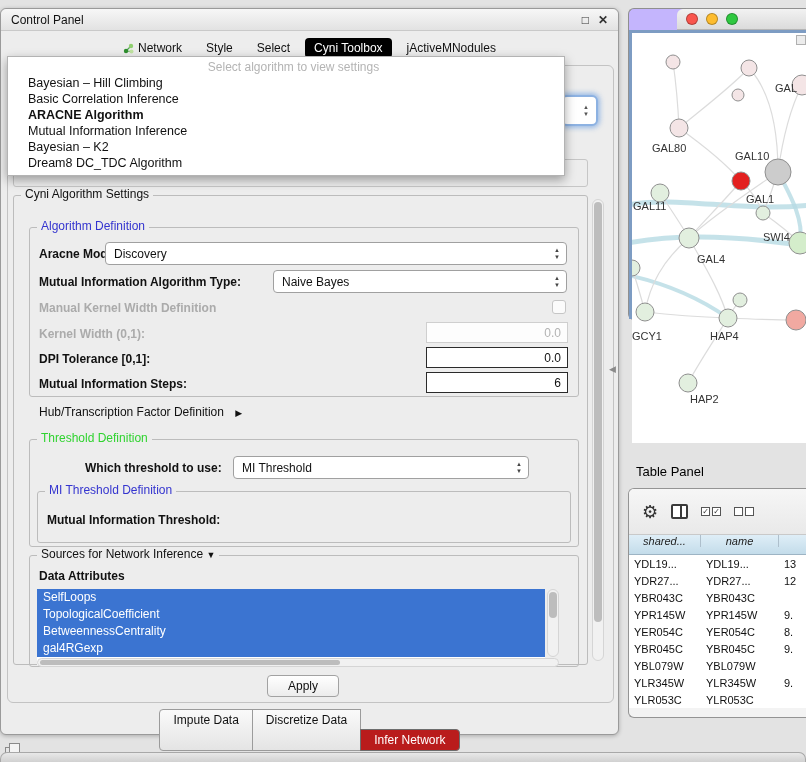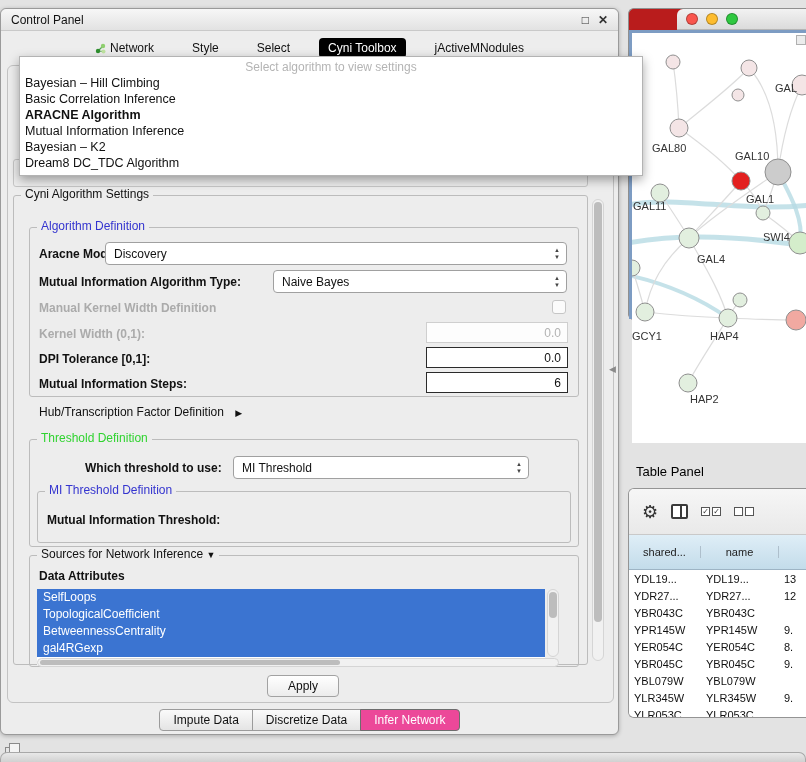--- a/index.html
+++ b/index.html
@@ -7,33 +7,33 @@
   body { position:relative; background:#e3e3e3; font-family:"Liberation Sans",sans-serif; overflow:hidden; }
 
   
   #control-panel { position:absolute; left:0; top:8px; width:619px; height:727px;
     background:#ededed; border:1px solid #9a9a9a; border-radius:6px; box-shadow:0 1px 4px rgba(0,0,0,.25); }
   .cp-titlebar { position:absolute; top:0; left:0; right:0; height:22px; display:flex; align-items:center;
     padding:0 10px; background:linear-gradient(#f7f7f7,#e2e2e2); border-bottom:1px solid #c9c9c9;
     border-radius:6px 6px 0 0; font-size:12px; color:#111; }
   .cp-winbtns { margin-left:auto; display:flex; gap:9px; color:#333; font-size:12px; font-weight:bold; }
 
-  .tabbar { position:absolute; top:29px; left:0; right:0; display:flex; justify-content:center; gap:20px; }
+  .tabbar { position:absolute; top:29px; left:0; right:0; display:flex; justify-content:center; gap:6px; }
   .tab { font-size:12px; color:#111; padding:3px 9px; border-radius:4px; display:flex; align-items:center; gap:4px; }
   .tab.active { background:#000000; color:#fff; }
 
   .cp-content { position:absolute; left:6px; top:56px; width:607px; height:638px;
     border:1px solid #c3c3c3; border-radius:6px; background:#ededed; }
 
   .peek-group { position:absolute; left:12px; top:150px; width:575px; height:28px;
     border:1px solid #c6c6c6; border-radius:3px; z-index:1; }
 
   
-  .dropdown { position:absolute; left:18px; top:47px; width:624px; height:120px; background:#fff;
-    border:1px solid #b3b3b3; box-shadow:0 4px 10px rgba(0,0,0,.35); z-index:30; padding-top:2px; }
+  .dropdown { position:absolute; left:6px; top:47px; width:558px; height:120px; background:#fff;
+    border:1px solid #b3b3b3; box-shadow:0 4px 10px rgba(0,0,0,.35); z-index:30; padding-top:2px;padding-left:15px; }
   .dd-placeholder { text-align:center; color:#b4b4b4; font-size:12px; height:16px; line-height:16px; }
   .dd-item { font-size:12.5px; height:16px; line-height:16px; padding-left:5px; color:#111; white-space:nowrap; }
   .dd-item.sel { font-weight:bold; }
 
   .focus-combo { position:absolute; left:560px; top:86px; width:37px; height:31px; background:#fff;
     border:2px solid #8db2e2; border-radius:6px; box-shadow:0 0 5px 2px rgba(110,160,225,.65); z-index:20; }
   .focus-combo .arr { position:absolute; right:7px; top:7px; display:flex; flex-direction:column; gap:1px;
     font-size:6px; line-height:1; color:#555; }
 
   
@@ -71,46 +71,46 @@
   .hthumb { position:absolute; top:1px; bottom:1px; background:#bdbdbd; border-radius:4px; }
 
   .btn { position:absolute; background:linear-gradient(#ffffff,#ececec); border:1px solid #a2a2a2;
     border-radius:4px; font-size:12px; color:#111; display:flex; align-items:center; justify-content:center; z-index:3; }
 
   .segbar { position:absolute; top:700px; left:0; right:0; display:flex; justify-content:center; }
   .seg { font-size:12px; padding:3px 13px; border:1px solid #9b9b9b; background:linear-gradient(#fafafa,#e4e4e4);
     color:#111; margin-left:-1px; }
   .seg:first-child { border-radius:4px 0 0 4px; margin-left:0; }
   .seg:last-child { border-radius:0 4px 4px 0; }
-  .seg.active { background:#ec4899; color:#fff; border-color:#6d6d6d; }
-
-  
-  #net-window { position:absolute; left:628px; top:8px; width:178px; height:312px; background:#b91c1c;
+  .seg.active { background:#b91c1c; color:#fff; border-color:#6d6d6d;margin-top:20px; }
+
+  
+  #net-window { position:absolute; left:628px; top:8px; width:178px; height:312px; background:#c4b5fd;
     border:1px solid #8f8f8f; border-right:none; border-radius:6px 0 0 6px;padding-left:48px; }
   .net-titlebar { height:21px; background:linear-gradient(#f2f2f2,#dbdbdb); border-bottom:1px solid #b5b5b5;
     border-radius:6px 0 0 0; display:flex; align-items:center; padding-left:9px; gap:8px; }
   .tl { width:12px; height:12px; border-radius:50%; border:1px solid rgba(0,0,0,.28); }
   .tl.red { background:#f9554d; } .tl.yellow { background:#fdbc2e; } .tl.green { background:#2fc840; }
   .net-frame { position:absolute; left:0; top:21px; right:0; bottom:0; background:#7d9cc3; padding:3px 0 3px 3px; }
   .net-canvas { width:175px; height:410px; background:#fff; position:relative; }
   .net-corner { position:absolute; right:1px; top:2px; width:10px; height:10px; border:1px solid #b0b0b0; background:#ececec; }
 
   
   #table-label { position:absolute; left:636px; top:464px; font-size:13px; color:#000000; }
   #table-window { position:absolute; left:628px; top:488px; width:178px; height:230px; background:#f3f3f3;
     border:1px solid #949494; border-right:none; border-radius:6px 0 0 6px; overflow:hidden; }
   .tb-toolbar { height:46px; display:flex; align-items:center; gap:13px; padding-left:13px;
     border-bottom:1px solid #c9c9c9; background:linear-gradient(#f6f6f6,#e9e9e9); }
   .gear { font-size:18px; color:#333; line-height:1; }
   .ic-cols { width:17px; height:15px; border:2px solid #3a3a3a; border-radius:2px; background:#fff; position:relative; }
   .ic-cols::before { content:""; position:absolute; left:50%; top:0; bottom:0; width:2px; background:#3a3a3a; }
   .pair { display:flex; gap:2px; }
   .cb { width:9px; height:9px; border:1px solid #555; font-size:8px; line-height:8px; color:#333; text-align:center; background:#fff; }
-  .tb-header { display:flex; height:35px; background:linear-gradient(#dfeef7,#c3dcea); border-bottom:1px solid #9db4c4;
-    font-size:11px; color:#222; align-items:center; }
+  .tb-header { display:flex; height:20px; background:linear-gradient(#dfeef7,#c3dcea); border-bottom:1px solid #9db4c4;
+    font-size:11px; color:#222; align-items:flex-start;font-style:italic; }
   .hc { border-right:1px solid #aebfcc; display:flex; align-items:center; justify-content:center; }
   .tc1 { width:72px; } .tc2 { width:78px; } .tc3 { flex:1; }
   .tr { display:flex; height:17px; font-size:11px; color:#111; align-items:center; background:#fff; }
   .tc { padding-left:5px; overflow:hidden; white-space:nowrap; }
 
   
   #mini-restore { position:absolute; left:5px; top:743px; width:14px; height:14px; }
   #mini-restore::before { content:""; position:absolute; left:0; top:4px; width:9px; height:9px; border:1px solid #8a8a8a; background:#e6e6e6; }
   #mini-restore::after { content:""; position:absolute; left:4px; top:0; width:9px; height:9px; border:1px solid #8a8a8a; background:#f4f4f4; }
   #bottom-bar { position:absolute; left:0; top:752px; width:806px; height:10px;

